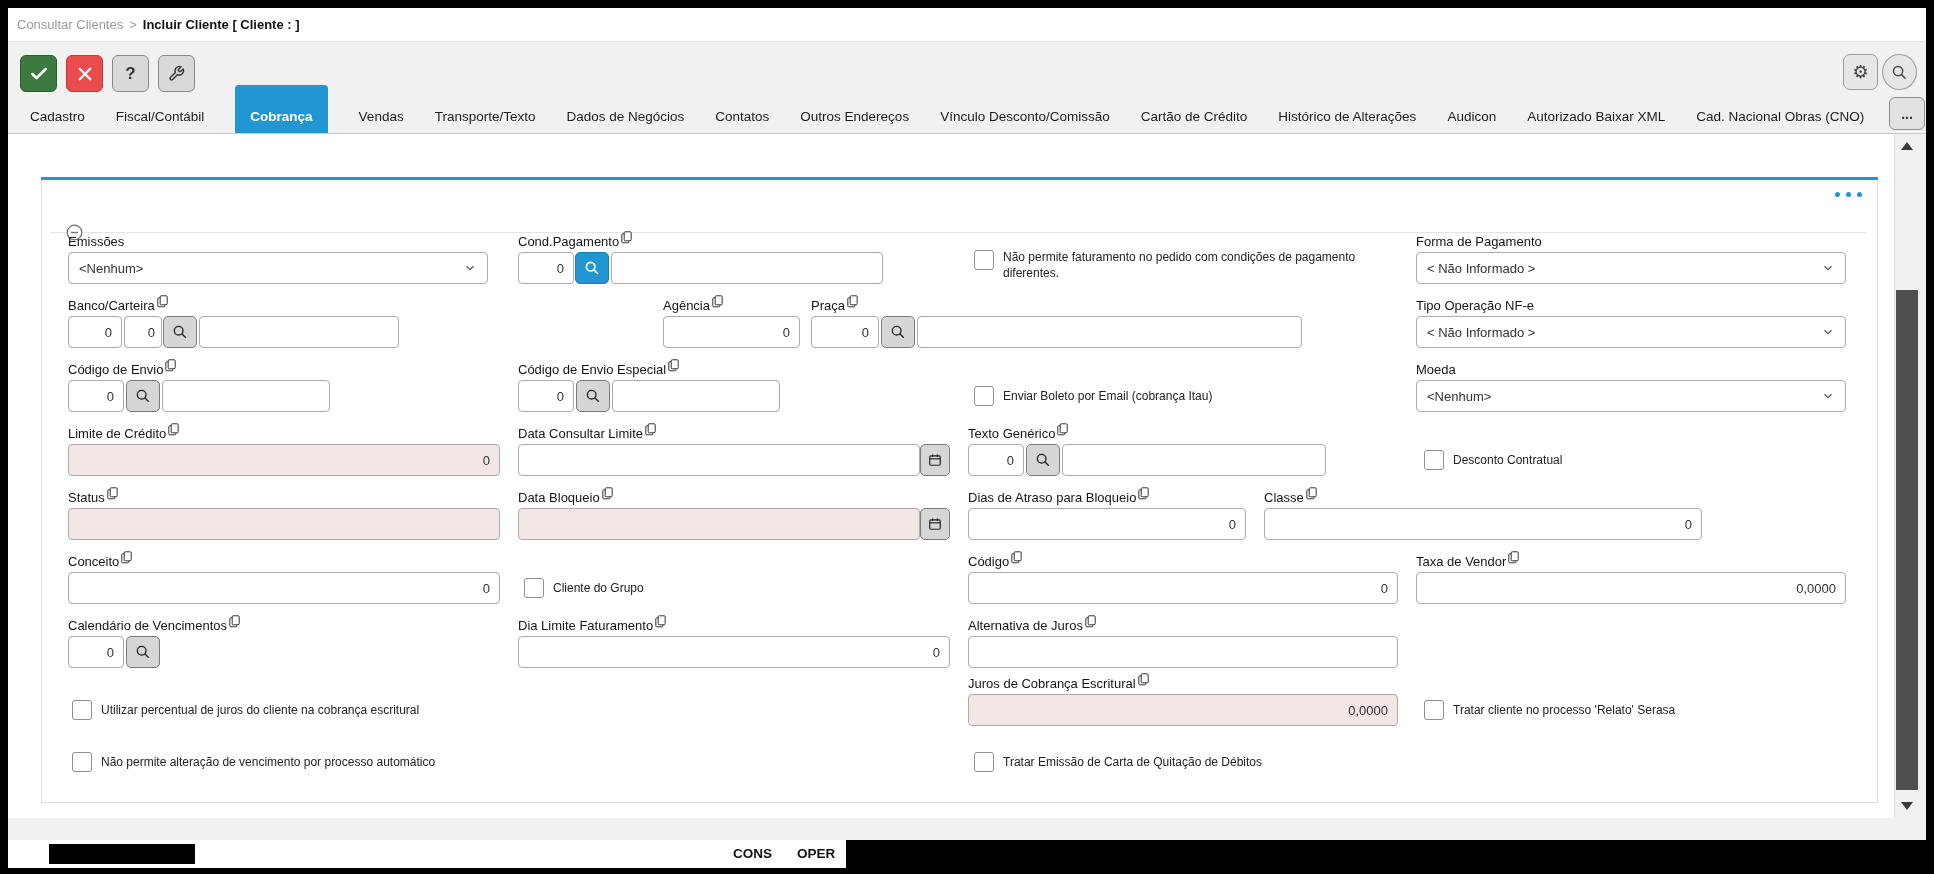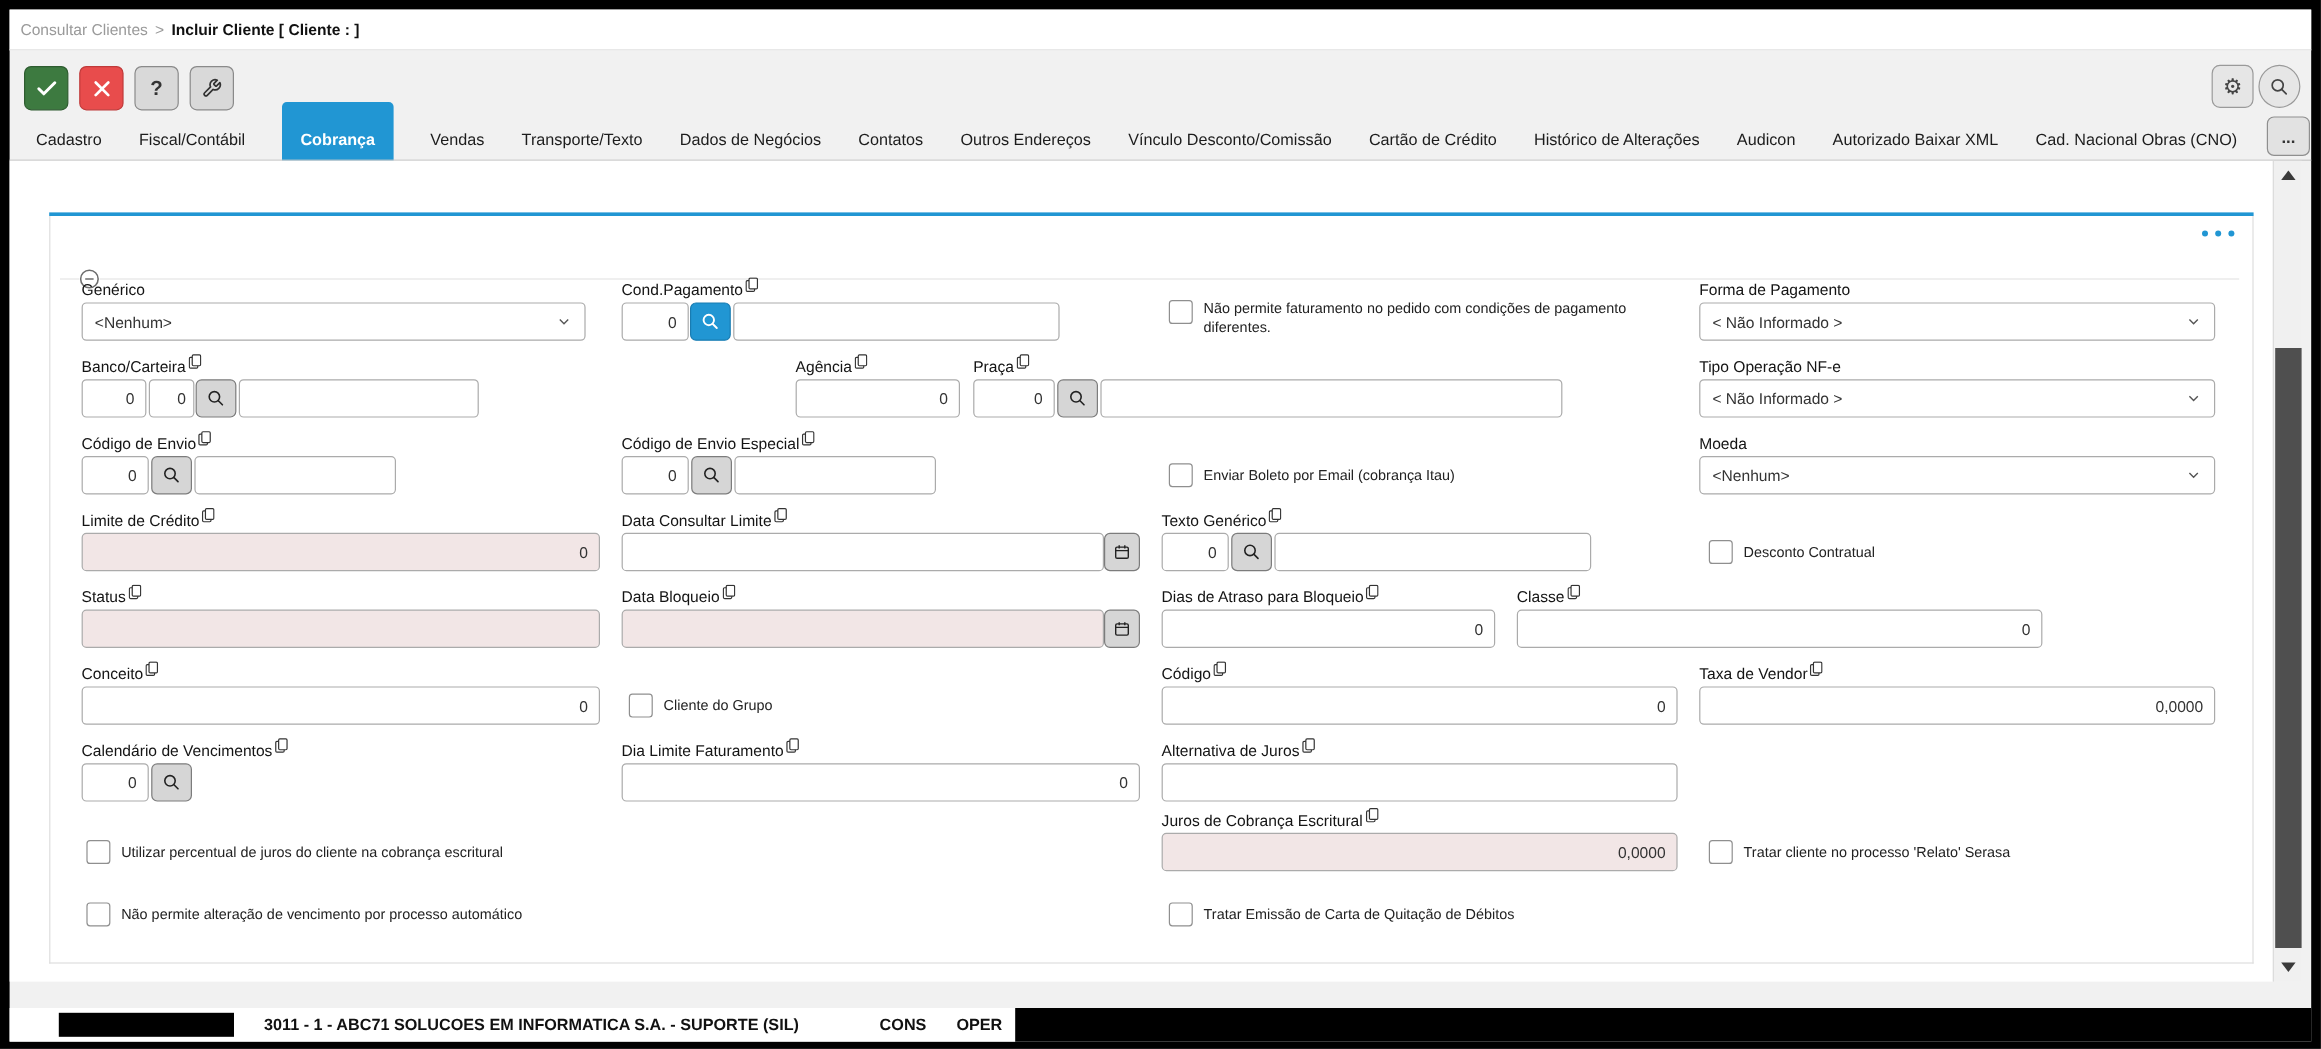--- a/index.html
+++ b/index.html
@@ -136,21 +136,21 @@
     </div>
   <div class="collapse-line"></div>
   <div class="collapse-icon">
     <svg width="17" height="17" viewBox="0 0 17 17" fill="none" stroke="#6d6d6d" stroke-width="1.3">
         <circle cx="8.5" cy="8.5" r="7.3" fill="#fff"></circle>
         <line x1="5" y1="8.5" x2="12" y2="8.5"></line>
       </svg>
   </div>
 
   <div class="lbl" style="left:68px;top:234px;">
-      <span>Genérico</span>
+      <span>Emissões</span>
     </div>
   <div class="sel" style="left:68px;top:252px;width:420px;">
     <span>&lt;Nenhum&gt;</span>
     <svg width="14" height="14" viewBox="0 0 24 24" fill="none" stroke="#555" stroke-width="2">
         <polyline points="6 9 12 15 18 9"></polyline>
       </svg>
   </div>
 
   <div class="lbl" style="left:518px;top:234px;">
     <span>Cond.Pagamento</span>
@@ -468,16 +468,15 @@
 
   <div class="vscroll">
     <div class="varrow up"></div>
     <div class="vthumb"></div>
     <div class="varrow down"></div>
   </div>
 
   <div class="statusbar-white"></div>
   <div class="statusbar-black"></div>
   <div class="redacted"></div>
-  <div class="session">3011 - 1 - ABC71 SOLUCOES EM INFORMATICA S.A. - SUPORTE (SIL)</div>
   <div class="mode" style="left:733px;">CONS</div>
   <div class="mode" style="left:797px;">OPER</div>
 </div>
 
 </body></html>

